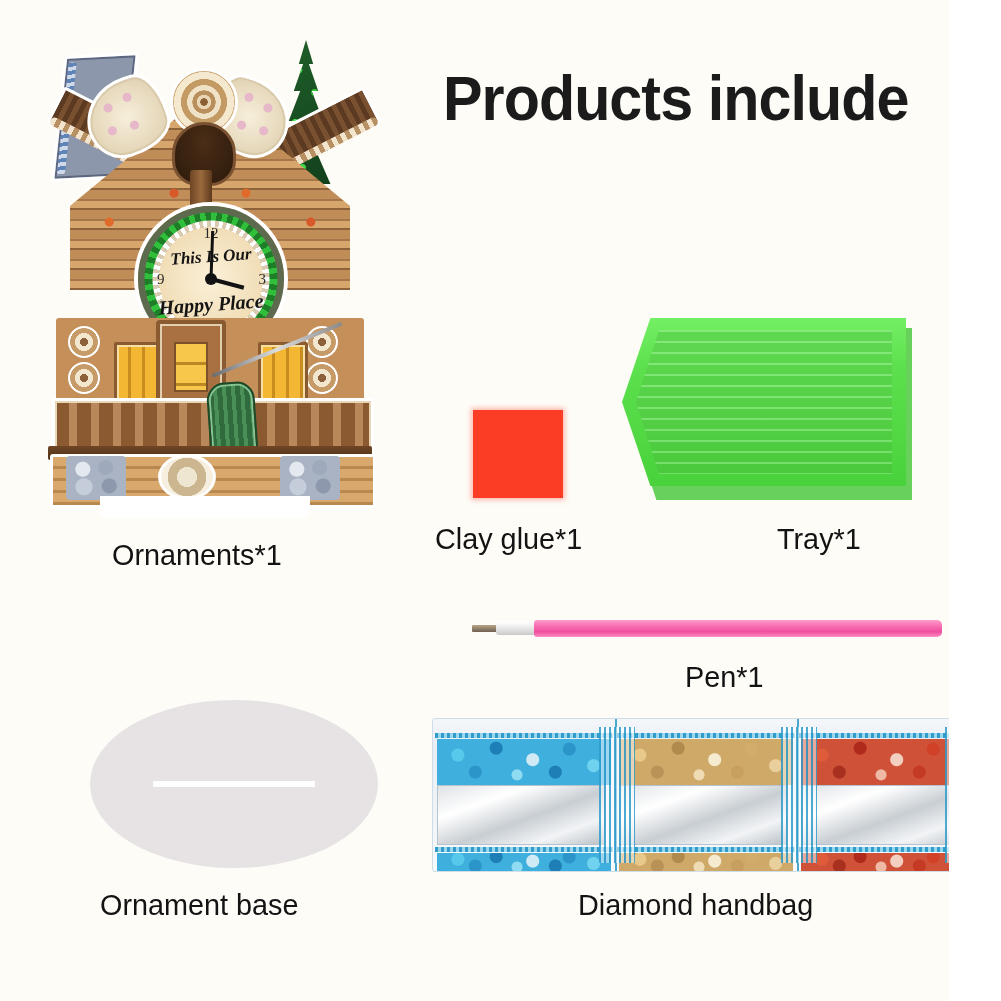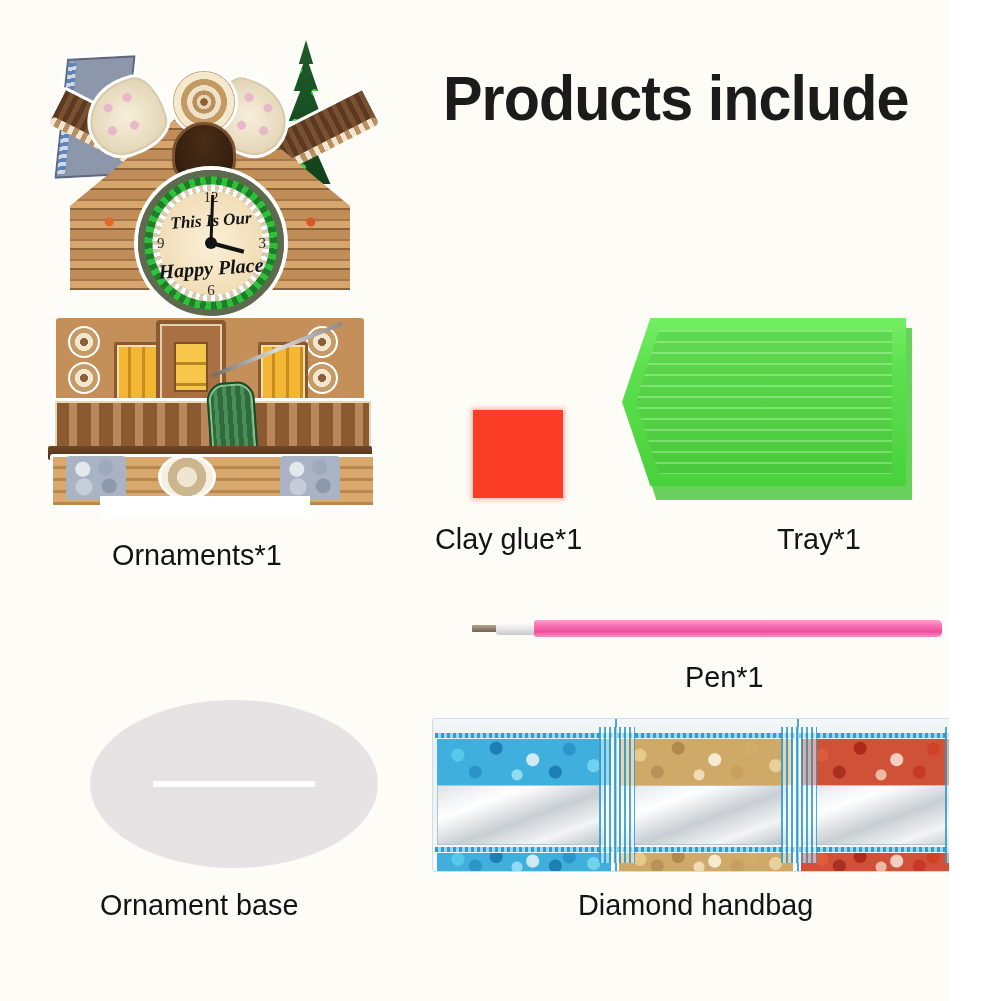--- a/index.html
+++ b/index.html
@@ -186,21 +186,21 @@
     position: absolute;
     left: 160px; top: 140px;
     width: 22px; height: 44px;
     background: linear-gradient(90deg, #6e4524, #9a6a3c, #5d3a1d);
     border-radius: 3px;
   }
 
   
   .clock {
     position: absolute;
-    left: 108px; top: 140px;
+    left: 108px; top: 176px;
     width: 132px; height: 132px;
     border-radius: 50%;
     background: radial-gradient(circle, #fbf0d8 0%, #f0dcb4 60%, #e3c894 100%);
     border: 7px solid #5d6a4e;
     box-shadow: 0 0 0 4px #ffffff, inset 0 0 0 5px #f7eedd;
   }
   .clock-greenring {
     position: absolute; inset: -7px;
     border-radius: 50%;
     background: repeating-conic-gradient(#2fbf3a 0deg 5deg, #1e7d27 5deg 10deg);

